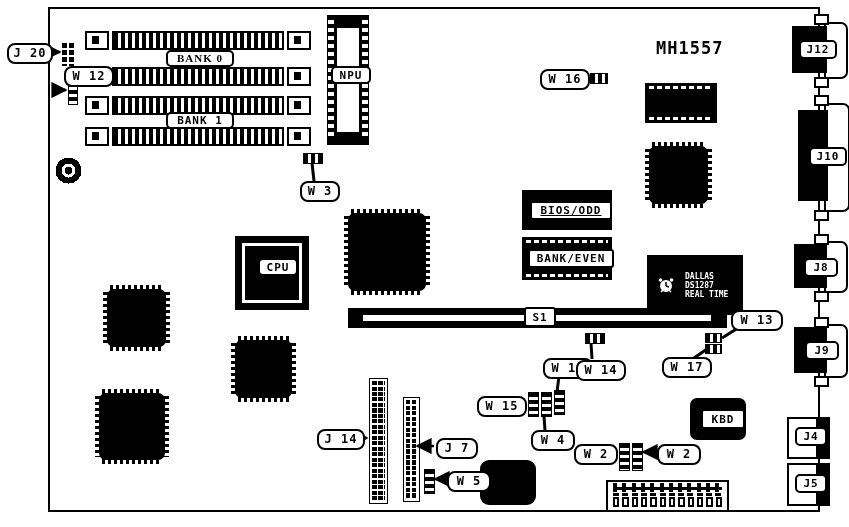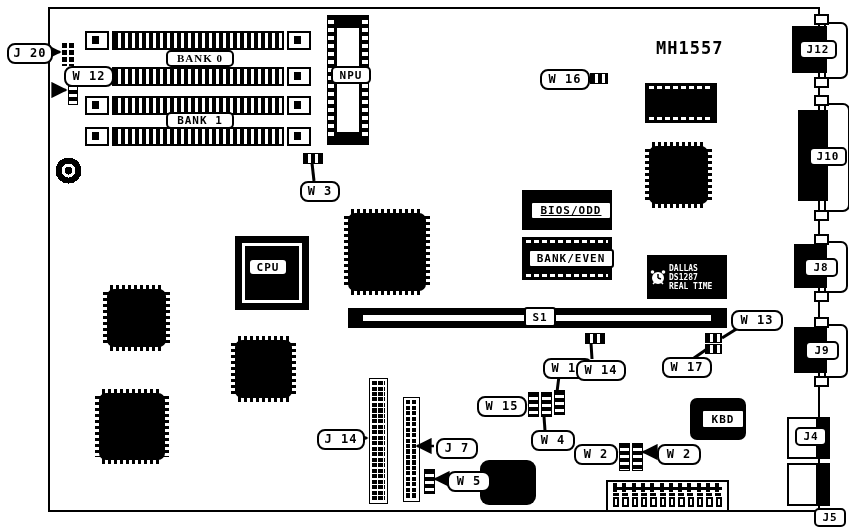--- a/index.html
+++ b/index.html
@@ -52,21 +52,21 @@
   .jblock{position:absolute;background:#000;
        background-image:repeating-linear-gradient(180deg,transparent 0 5px,#fff 5px 7px),
                         repeating-linear-gradient(90deg,transparent 0 5px,#fff 5px 7px);}
   
   .hdr{position:absolute;border:1px solid #000;background:#fff;padding:2px;}
   .hdr .grid{width:100%;height:100%;background:#000;
        background-image:repeating-linear-gradient(180deg,transparent 0 4px,#fff 4px 5.5px),
                         repeating-linear-gradient(90deg,transparent 0 4.5px,#fff 4.5px 6px);}
   
   .dallas{position:absolute;left:647px;top:255px;width:76px;height:40px;background:#000;color:#fff;
-       display:flex;align-items:center;padding:2px;gap:2px;}
+       display:flex;align-items:center;padding:10px;gap:10px;}
   .dallas .txt{font-weight:bold;font-size:8px;line-height:9px;letter-spacing:0;}
   
   .kbd{position:absolute;left:690px;top:398px;width:56px;height:42px;background:#000;border-radius:7px;}
   .module{position:absolute;left:480px;top:460px;width:56px;height:45px;background:#000;border-radius:9px;}
   
   .hole{position:absolute;left:55px;top:157px;width:27px;height:27px;border-radius:50%;
        background:radial-gradient(circle,#000 0 4px,#fff 4px 7px,#000 7px 13px,#fff 13px);}
   
   .tblock{position:absolute;left:606px;top:480px;width:119px;height:28px;border:2px solid #000;background:#fff;}
   .tblock .pins{height:9px;margin:1px 5px 0;
@@ -174,21 +174,21 @@
   </div>
   <div class="qfp" style="left:231px;top:336px;width:65px;height:66px;">
     <div class="ph"></div>
     <div class="pv"></div>
     <div class="core"></div>
   </div>
 
   <div class="cpu">
     <div class="core"></div>
   </div>
-  <div class="lbl" style="left:248px;top:258px;width:30px;height:14px;">CPU</div>
+  <div class="lbl" style="left:258px;top:258px;width:30px;height:14px;">CPU</div>
 
   <div class="slot"></div>
   <div class="lbl" style="left:524px;top:307px;width:22px;height:16px;border-radius:3px;">S1</div>
 
   <div class="jh" style="left:585px;top:333px;width:18px;height:9px;"></div>
   <div class="jh" style="left:705px;top:333px;width:15px;height:8px;"></div>
   <div class="jh" style="left:705px;top:344px;width:15px;height:8px;"></div>
   <div class="jv" style="left:528px;top:392px;width:9px;height:23px;"></div>
   <div class="jv" style="left:541px;top:392px;width:9px;height:23px;"></div>
   <div class="jv" style="left:554px;top:390px;width:9px;height:23px;"></div>
@@ -249,21 +249,21 @@
   <div class="tab" style="left:814px;top:376px;"></div>
   <div class="lbl" style="left:805px;top:341px;width:24px;height:15px;">J9</div>
 
   <div class="dinbox" style="left:787px;top:417px;width:39px;height:38px;">
     <div class="strip"></div>
   </div>
   <div class="lbl" style="left:795px;top:427px;width:22px;height:15px;">J4</div>
   <div class="dinbox" style="left:787px;top:463px;width:39px;height:39px;">
     <div class="strip"></div>
   </div>
-  <div class="lbl" style="left:814px;top:474px;width:22px;height:15px;margin-top:34px;">J5</div>
+  <div class="lbl" style="left:795px;top:474px;width:22px;height:15px;">J5</div>
 
   <svg class="arrows" width="849" height="527">
     <defs>
       <marker id="arr" viewBox="0 0 10 10" refX="9" refY="5" markerWidth="6.5" markerHeight="6.5" orient="auto-start-reverse">
         <path d="M0,0 L10,5 L0,10 z" fill="#000"></path>
       </marker>
     </defs>
     <g stroke="#000" stroke-width="2.5">
       <line x1="43" y1="52" x2="60" y2="52" marker-end="url(#arr)"></line>
       <line x1="54" y1="90" x2="66" y2="90" marker-end="url(#arr)"></line>

